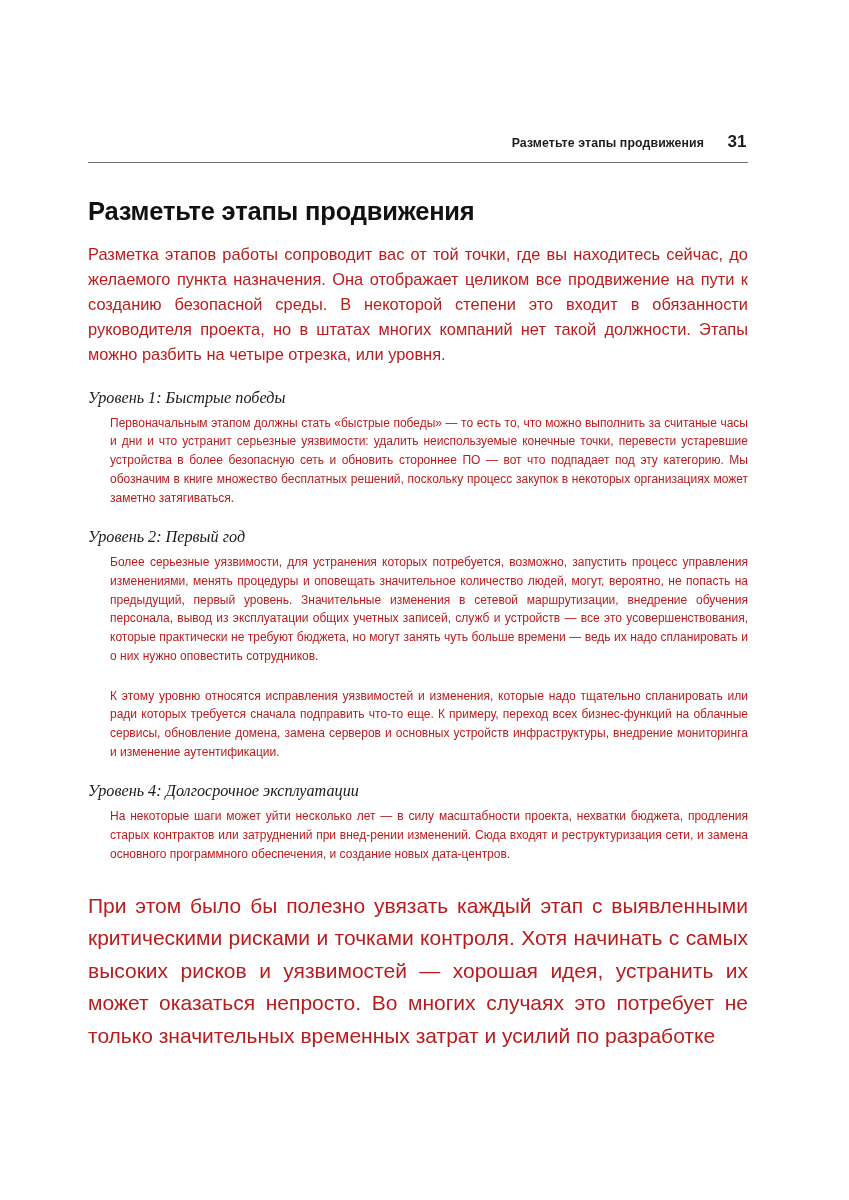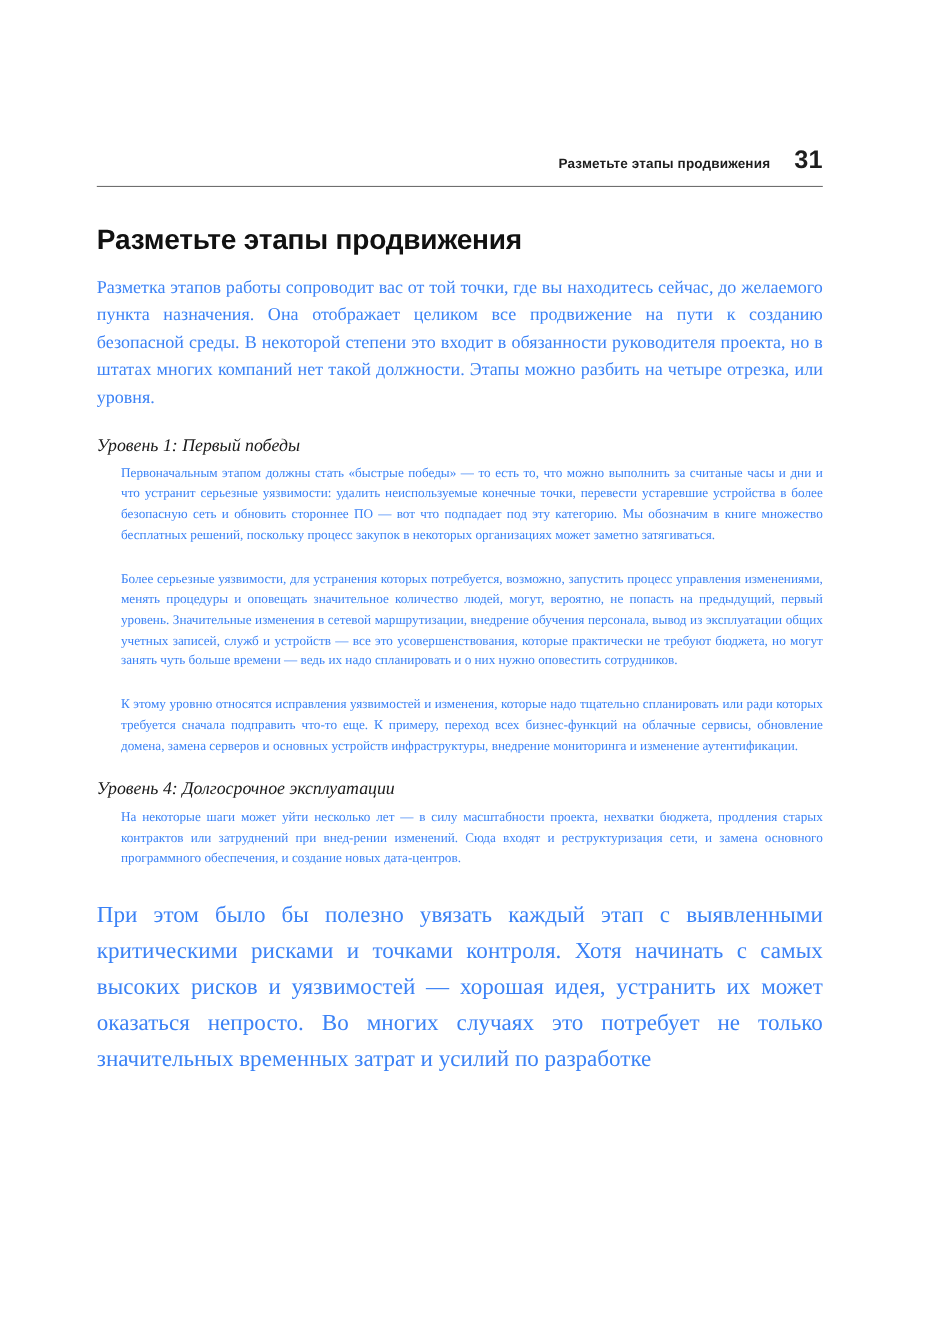--- a/index.html
+++ b/index.html
@@ -42,47 +42,47 @@
     letter-spacing: 0.01em;
     color: #1d1d1d;
     padding-bottom: 10px;
   }
   .runhead .title {
     font-weight: 700;
     font-size: 12.3px;
   }
   .runhead .pageno {
     font-weight: 700;
-    font-size: 23px;
+    font-size: 17px;
     min-width: 22px;
     text-align: center;
   }
   .rule {
     border-top: 1.6px solid #6f6f6f;
     width: 100%;
     margin: 0 0 34px 0;
   }
   
   h1.chapter-title {
     font-family: "Liberation Sans", sans-serif;
     font-size: 25.5px;
     font-weight: 700;
     letter-spacing: -0.2px;
     margin: 0 0 16px 0;
     color: #111111;
   }
   
   p.body {
-    font-family: Liberation Serif, serif;
+    font-family: Liberation Sans, sans-serif;
     font-size: 16.4px;
     line-height: 1.52;
     margin: 0 0 16px 0;
     text-align: justify;
     text-justify: inter-word;
-    color: #3b82f6;
+    color: #b91c1c;
     hyphens: manual;
   }
   p.body.first {
     margin-bottom: 22px;
   }
   .level-head {
     font-family: "Liberation Serif", serif;
     font-style: italic;
     font-size: 16.2px;
     margin: 0 0 6px 0;
@@ -117,25 +117,26 @@
       <span class="title">Разметьте этапы продвижения</span>
       <span class="pageno">31</span>
     </div>
     <div class="rule"></div>
 
     <h1 class="chapter-title">Разметьте этапы продвижения</h1>
 
     <p class="body first">Разметка этапов работы сопроводит вас от той точки, где вы находитесь сейчас, до желаемого пункта назначения. Она отображает целиком все продвижение на пути к созданию безопасной среды. В некоторой степени это входит в обязанности руководителя проекта, но в штатах многих компаний нет такой должности. Этапы можно разбить на четыре отрезка, или уровня.</p>
 
     <div class="level-block">
-      <p class="level-head">Уровень 1: Первый победы</p>
+      <p class="level-head">Уровень 1: Быстрые победы</p>
       <p class="body indented">Первоначальным этапом должны стать «быстрые победы» — то есть то, что можно выполнить за считаные часы и дни и что устранит серьезные уязвимости: удалить неиспользуемые конечные точки, перевести устаревшие устройства в более безопасную сеть и обновить стороннее ПО — вот что подпадает под эту категорию. Мы обозначим в книге множество бесплатных решений, поскольку процесс закупок в некоторых организациях может заметно затягиваться.</p>
     </div>
 
     <div class="level-block">
+      <p class="level-head">Уровень 2: Первый год</p>
       <p class="body indented">Более серьезные уязвимости, для устранения которых потребуется, возможно, запустить процесс управления изменениями, менять процедуры и оповещать значительное количество людей, могут, вероятно, не попасть на предыдущий, первый уровень. Значительные изменения в сетевой маршрутизации, внедрение обучения персонала, вывод из эксплуатации общих учетных записей, служб и устройств — все это усовершенствования, которые практически не требуют бюджета, но могут занять чуть больше времени — ведь их надо спланировать и о них нужно оповестить сотрудников.</p>
     </div>
 
     <div class="level-block">
       <p class="body indented">К этому уровню относятся исправления уязвимостей и изменения, которые надо тщательно спланировать или ради которых требуется сначала подправить что-то еще. К примеру, переход всех бизнес-функций на облачные сервисы, обновление домена, замена серверов и основных устройств инфраструктуры, внедрение мониторинга и изменение аутентификации.</p>
     </div>
 
     <div class="level-block">
       <p class="level-head">Уровень 4: Долгосрочное эксплуатации</p>
       <p class="body indented">На некоторые шаги может уйти несколько лет — в силу масштабности проекта, нехватки бюджета, продления старых контрактов или затруднений при внед-рении изменений. Сюда входят и реструктуризация сети, и замена основного программного обеспечения, и создание новых дата-центров.</p>

